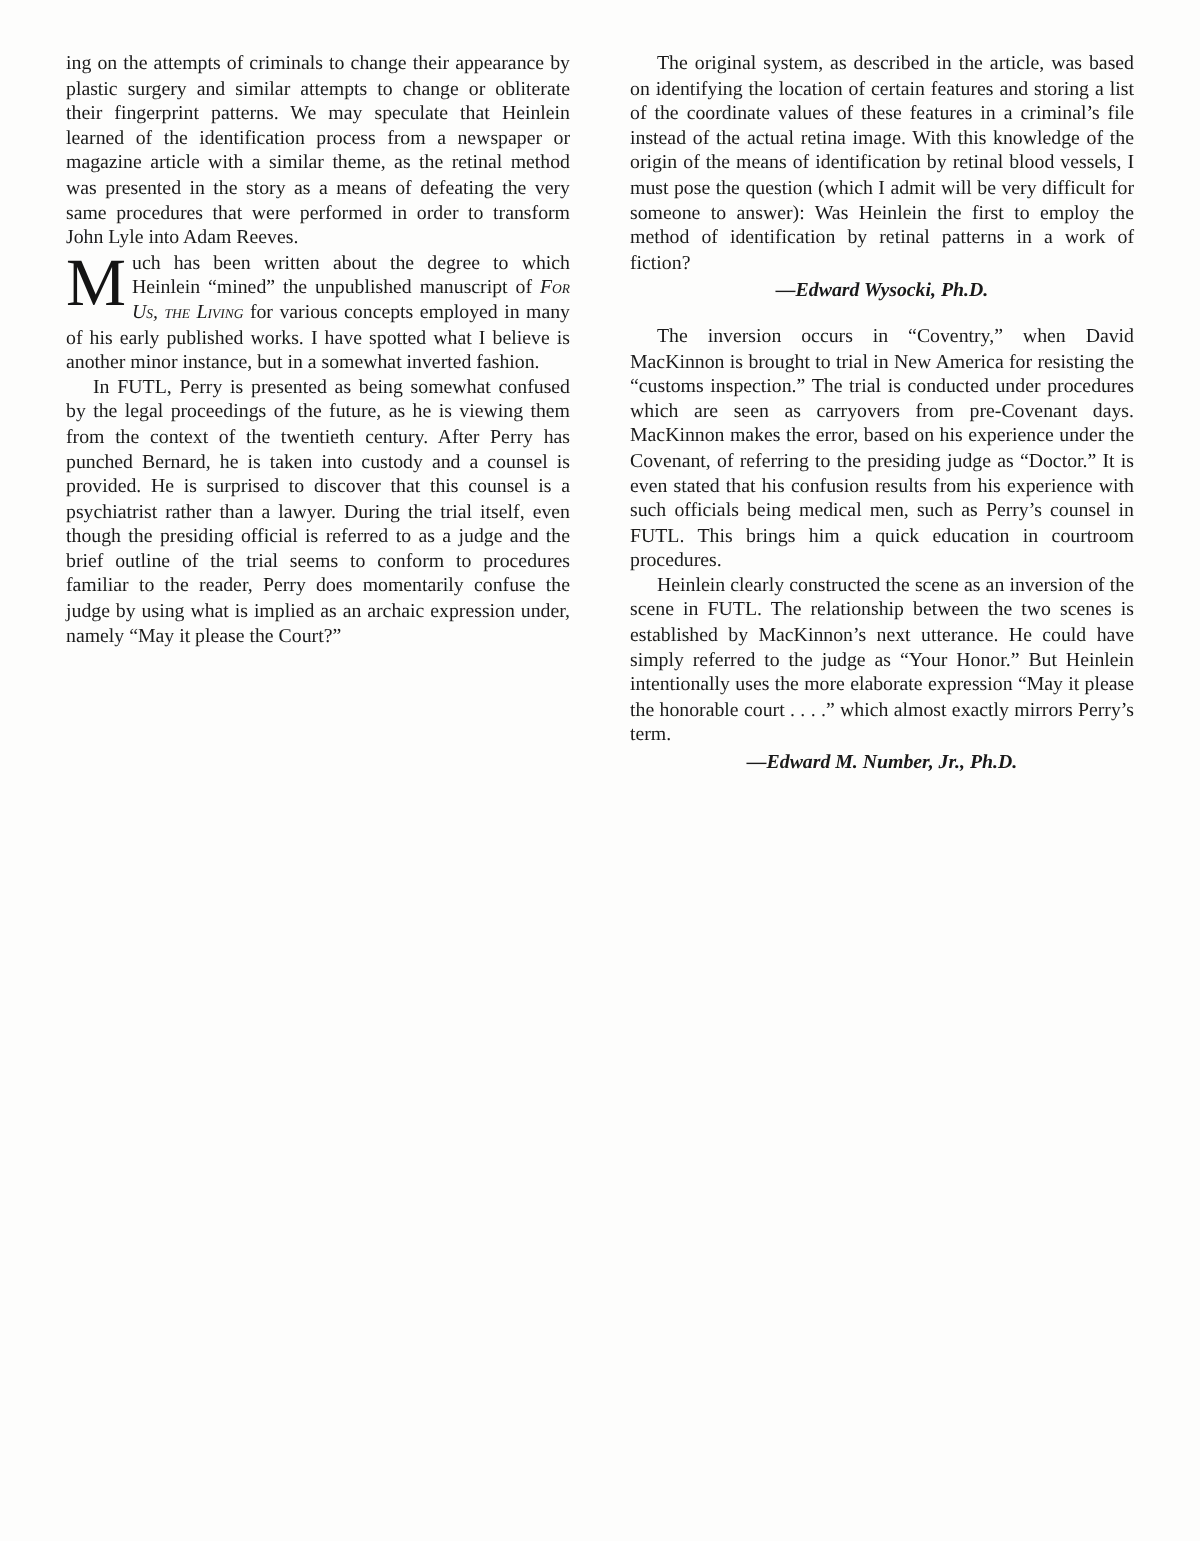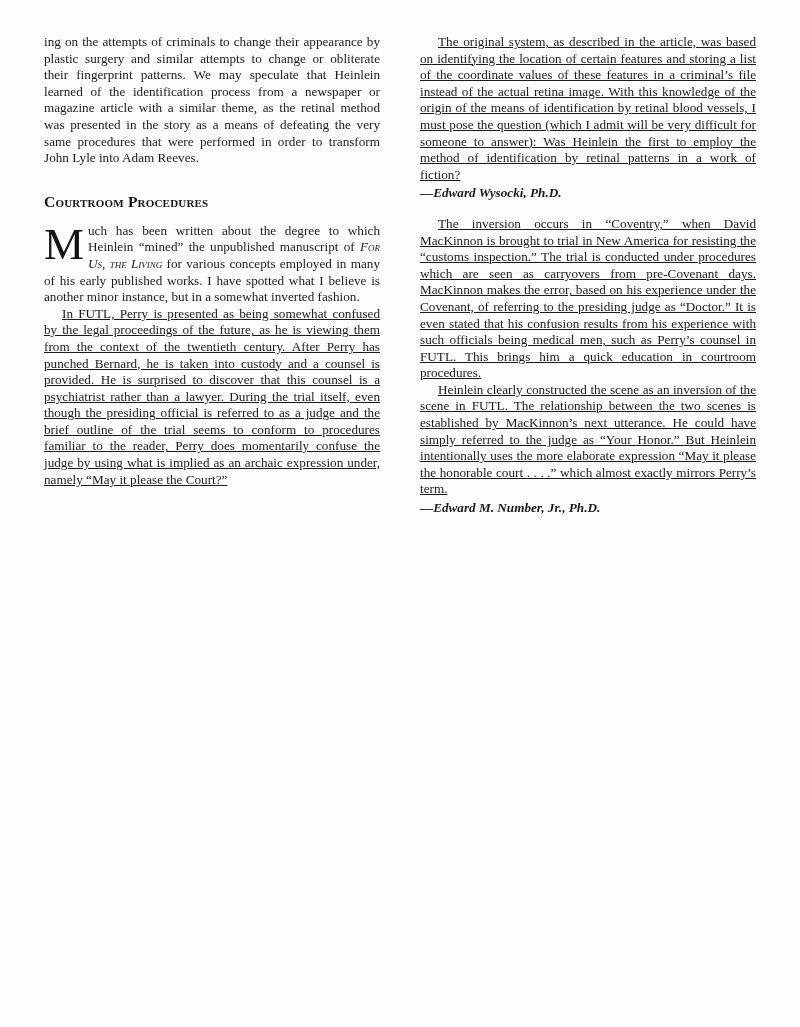--- a/index.html
+++ b/index.html
@@ -41,41 +41,40 @@
     margin: 0;
     font-size: 13.2px;
     line-height: 16.6px;
     text-align: justify;
     text-justify: inter-word;
     hyphens: manual;
     color: #1b1b1b;
   }
   p.indent {
     text-indent: 18px;
-    text-decoration: underline;
   }
   p.noindent {
     text-indent: 0;
   }
   .section-head {
     font-size: 15.5px;
     letter-spacing: 0.2px;
     margin: 26px 0 12px 0;
     font-variant: small-caps;
     font-weight: bold;
     color: #141414;
   }
   .smallcaps {
     font-variant: small-caps;
   }
   .italic {
     font-style: italic;
   }
   .signature {
-    text-align: left;
+    text-align: center;
     font-weight: bold;
     font-style: italic;
     font-size: 13.2px;
     line-height: 16.6px;
     margin-top: 2px;
   }
   .dropcap-para {
     position: relative;
     min-height: 52px;
   }
@@ -107,21 +106,20 @@
 </head>
 <body>
 
 <div class="page">
   <div class="content">
     <div class="columns">
 
       <div class="col">
         <p class="noindent">ing on the attempts of criminals to change their appearance by plastic surgery and similar attempts to change or obliterate their fingerprint patterns.  We may speculate that Heinlein learned of the identification process from a newspaper or magazine article with a similar theme, as the retinal method was presented in the story as a means of defeating the very same procedures that were performed in order to transform John Lyle into Adam Reeves.</p>
 
-        <h2 class="section-head">Courtroom Procedures</h2>
 
         <p class="noindent dropcap-para">
           <span class="dropcap">M</span><span>uch has been written about the degree to which Heinlein “mined” the unpublished manuscript of </span><span class="smallcaps italic">For Us, the Living</span><span> for various concepts employed in many of his early published works.  I have spotted what I believe is another minor instance, but in a somewhat inverted fashion.</span>
         </p>
 
         <p class="indent">In FUTL, Perry is presented as being somewhat confused by the legal proceedings of the future, as he is viewing them from the context of the twentieth century.  After Perry has punched Bernard, he is taken into custody and a counsel is provided.  He is surprised to discover that this counsel is a psychiatrist rather than a lawyer.  During the trial itself, even though the presiding official is referred to as a judge and the brief outline of the trial seems to conform to procedures familiar to the reader, Perry does momentarily confuse the judge by using what is implied as an archaic expression under, namely “May it please the Court?”</p>
       </div>
 
       <div class="col">
         <p class="indent">The original system, as described in the article, was based on identifying the location of certain features and storing a list of the coordinate values of these features in a criminal’s file instead of the actual retina image.  With this knowledge of the origin of the means of identification by retinal blood vessels, I must pose the question (which I admit will be very difficult for someone to answer):  Was Heinlein the first to employ the method of identification by retinal patterns in a work of fiction?</p>

